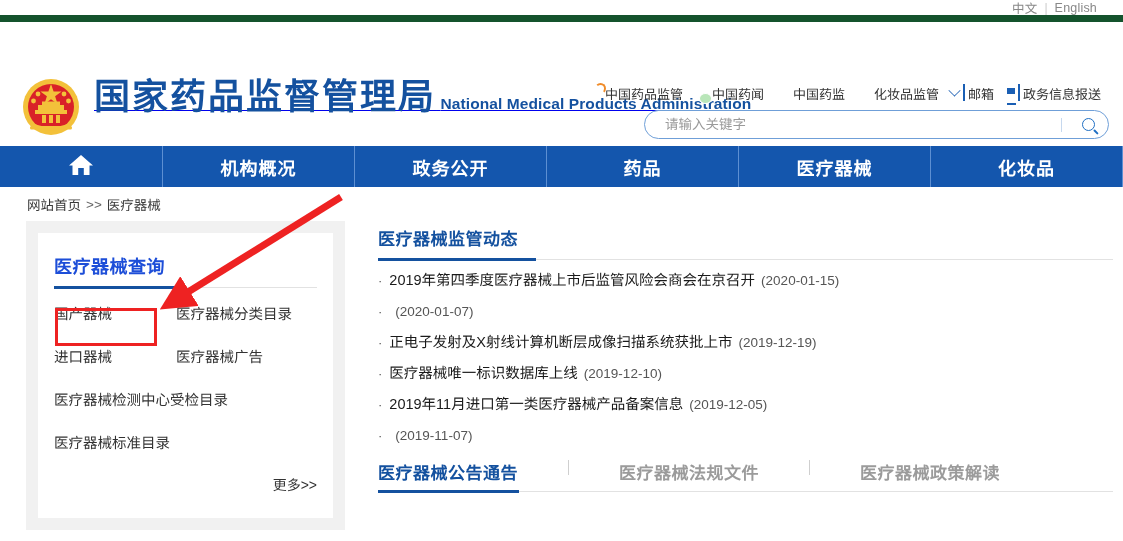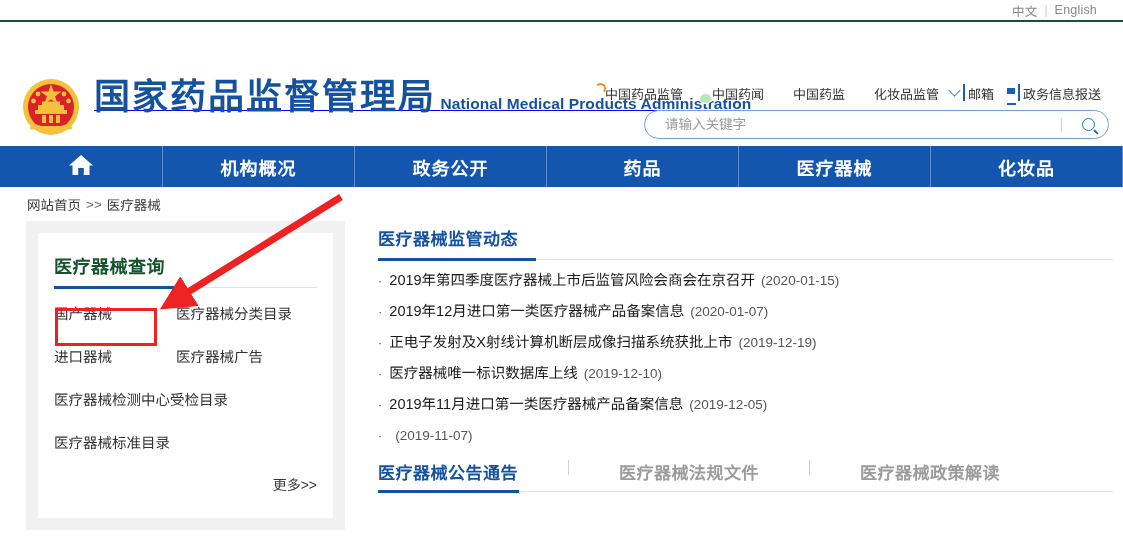--- a/index.html
+++ b/index.html
@@ -13,21 +13,21 @@
     background: #ffffff;
     font-family: "Liberation Sans", "DejaVu Sans", sans-serif;
     color: #333;
     overflow: hidden;
     position: relative;
   }
 
   
   .topbar {
     height: 22px;
-    border-bottom: 2px solid #14532d;
+    border-bottom: 7px solid #14532d;
     display: flex;
     align-items: center;
     justify-content: flex-end;
     padding-right: 26px;
     box-sizing: border-box;
     background: #fff;
   }
   .topbar a {
     font-size: 12.5px;
     color: #888;
@@ -308,21 +308,21 @@
   }
   .panel {
     background: #fff;
     height: 100%;
     box-sizing: border-box;
     padding: 0 16px;
   }
   .panel-title {
     font-size: 18px;
     font-weight: bold;
-    color: #14532d;
+    color: #1d4ed8;
     font-family: Liberation Sans, sans-serif;
     padding: 19px 0 9px 0;
     letter-spacing: .5px;
     border-bottom: 1px solid #e2e2e2;
     position: relative;
   }
   .panel-title::after {
     content: "";
     position: absolute;
     left: 0; bottom: -2px;
@@ -602,21 +602,20 @@
     <div class="sec-title">医疗器械监管动态</div>
 
     <ul class="newslist">
       <li>
         <span class="bullet">·</span>
         <a class="news-link" href="#">2019年第四季度医疗器械上市后监管风险会商会在京召开</a>
         <span class="news-date">(2020-01-15)</span>
       </li>
       <li>
         <span class="bullet">·</span>
-        <a class="news-link" href="#">2019年12月进口第一类医疗器械产品备案信息</a>
         <span class="news-date">(2020-01-07)</span>
       </li>
       <li>
         <span class="bullet">·</span>
         <a class="news-link" href="#">正电子发射及X射线计算机断层成像扫描系统获批上市</a>
         <span class="news-date">(2019-12-19)</span>
       </li>
       <li>
         <span class="bullet">·</span>
         <a class="news-link" href="#">医疗器械唯一标识数据库上线</a>

